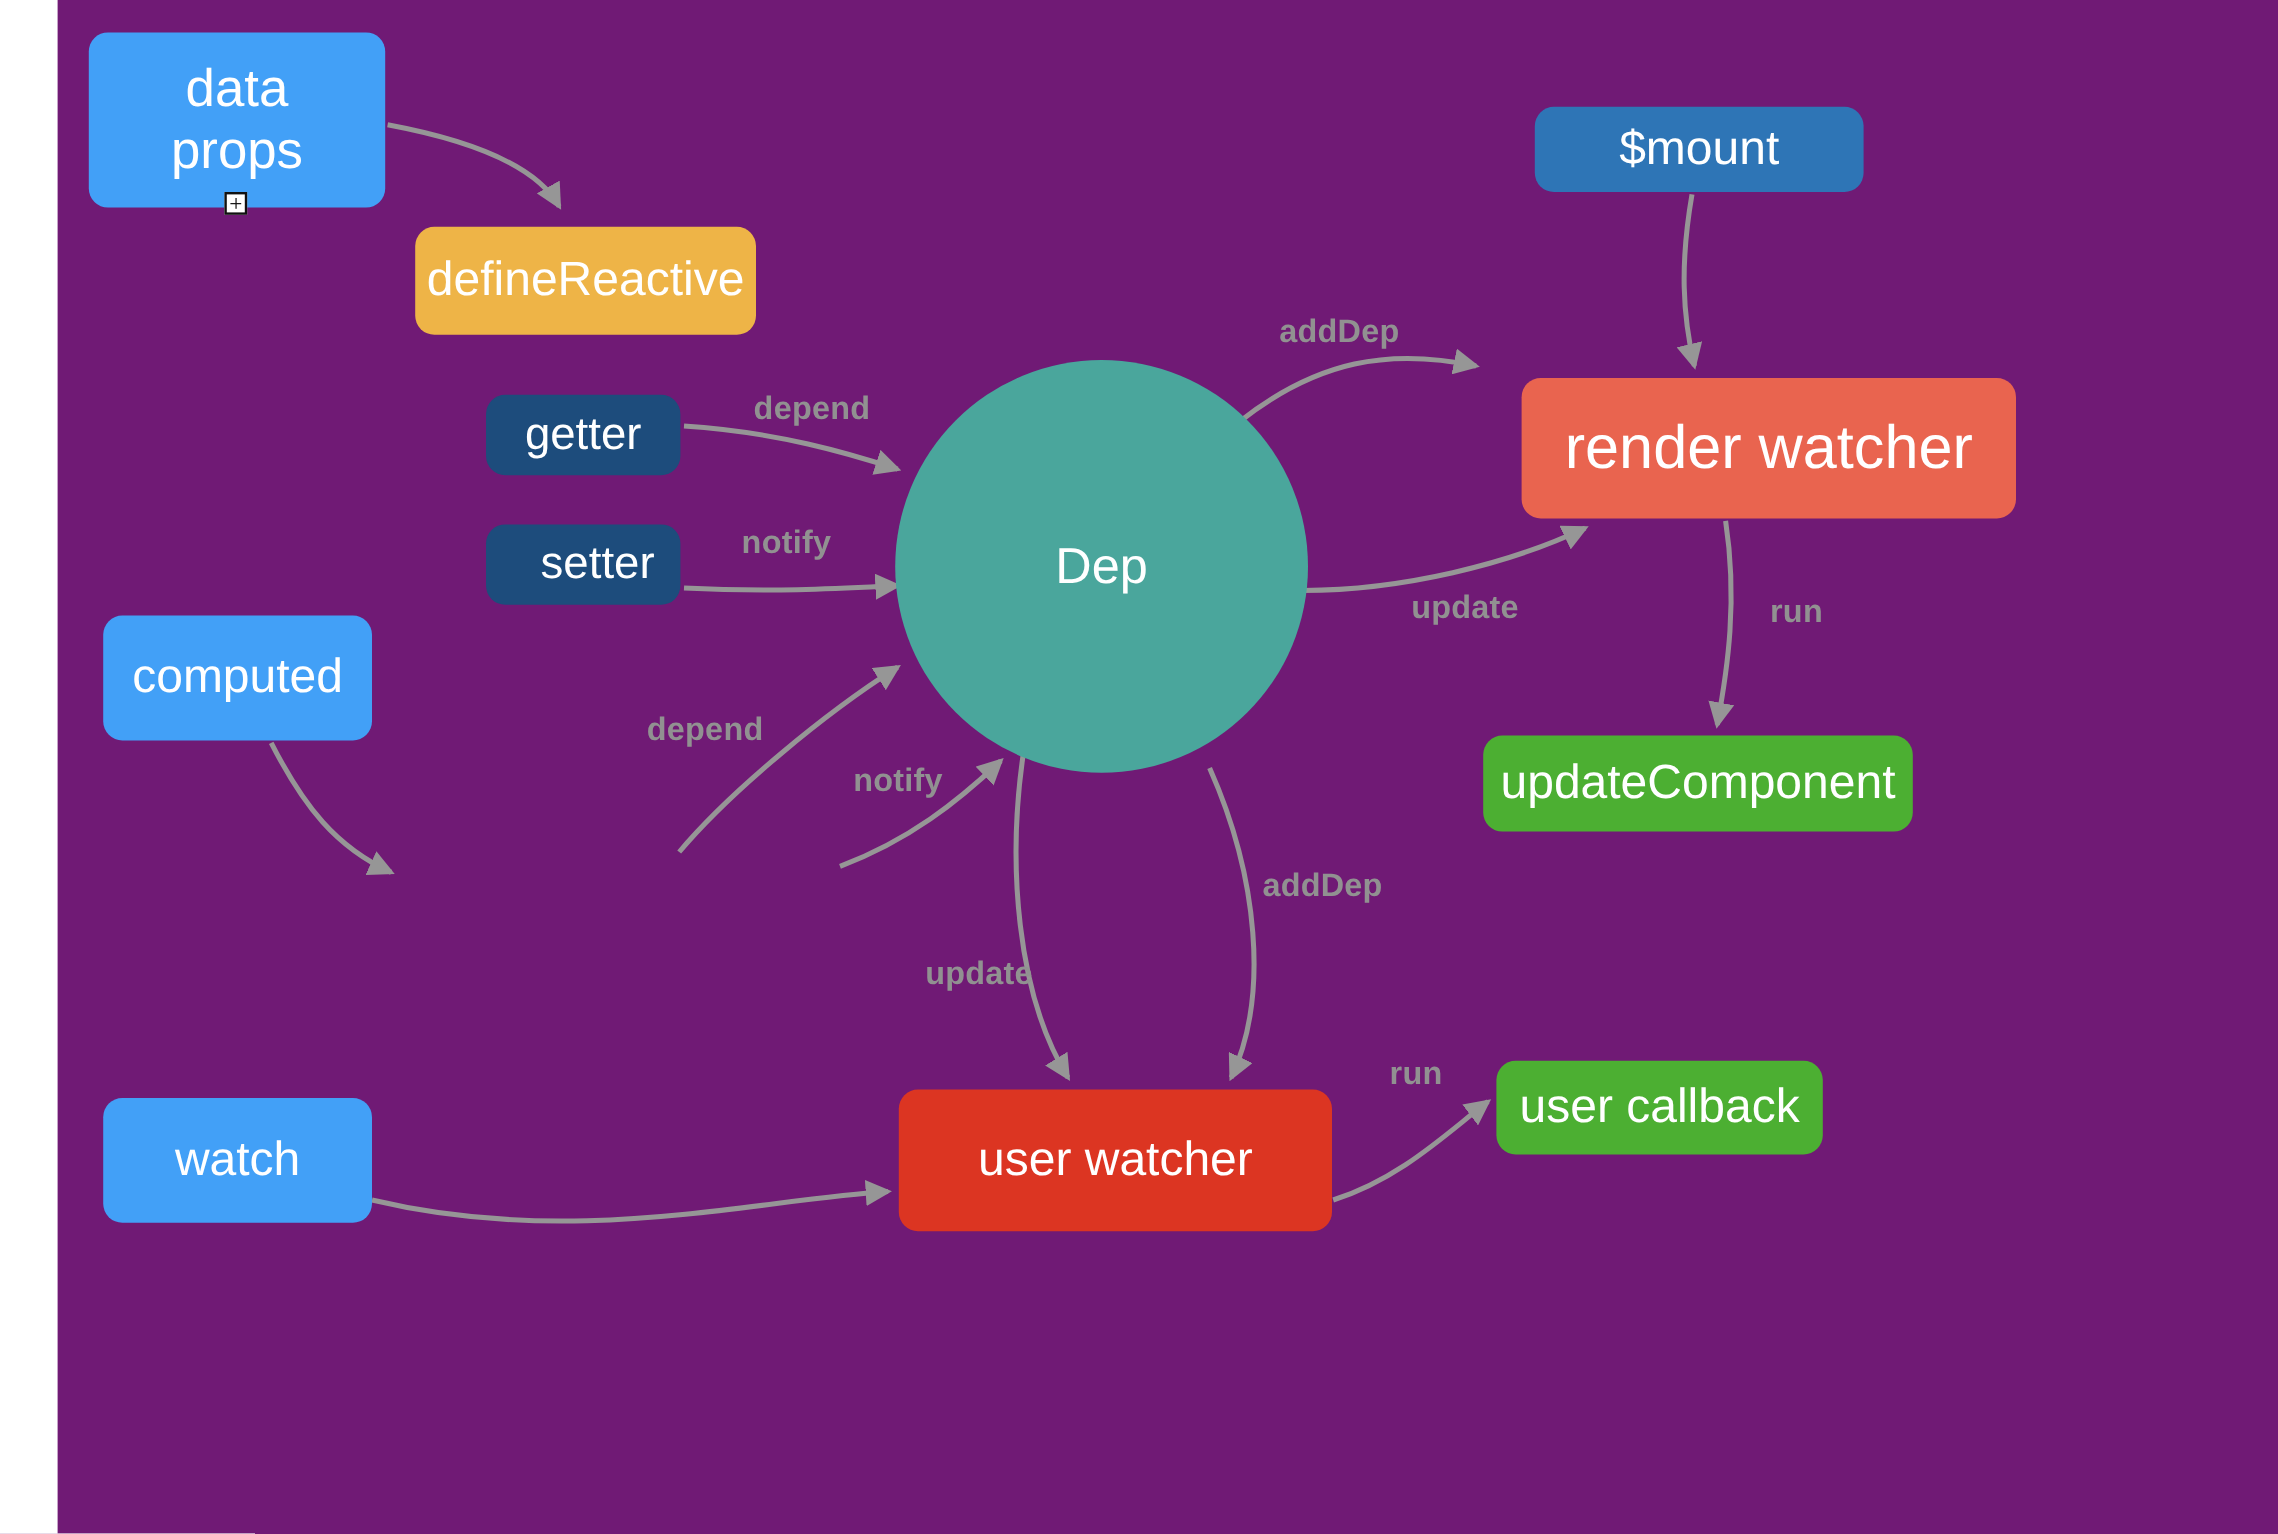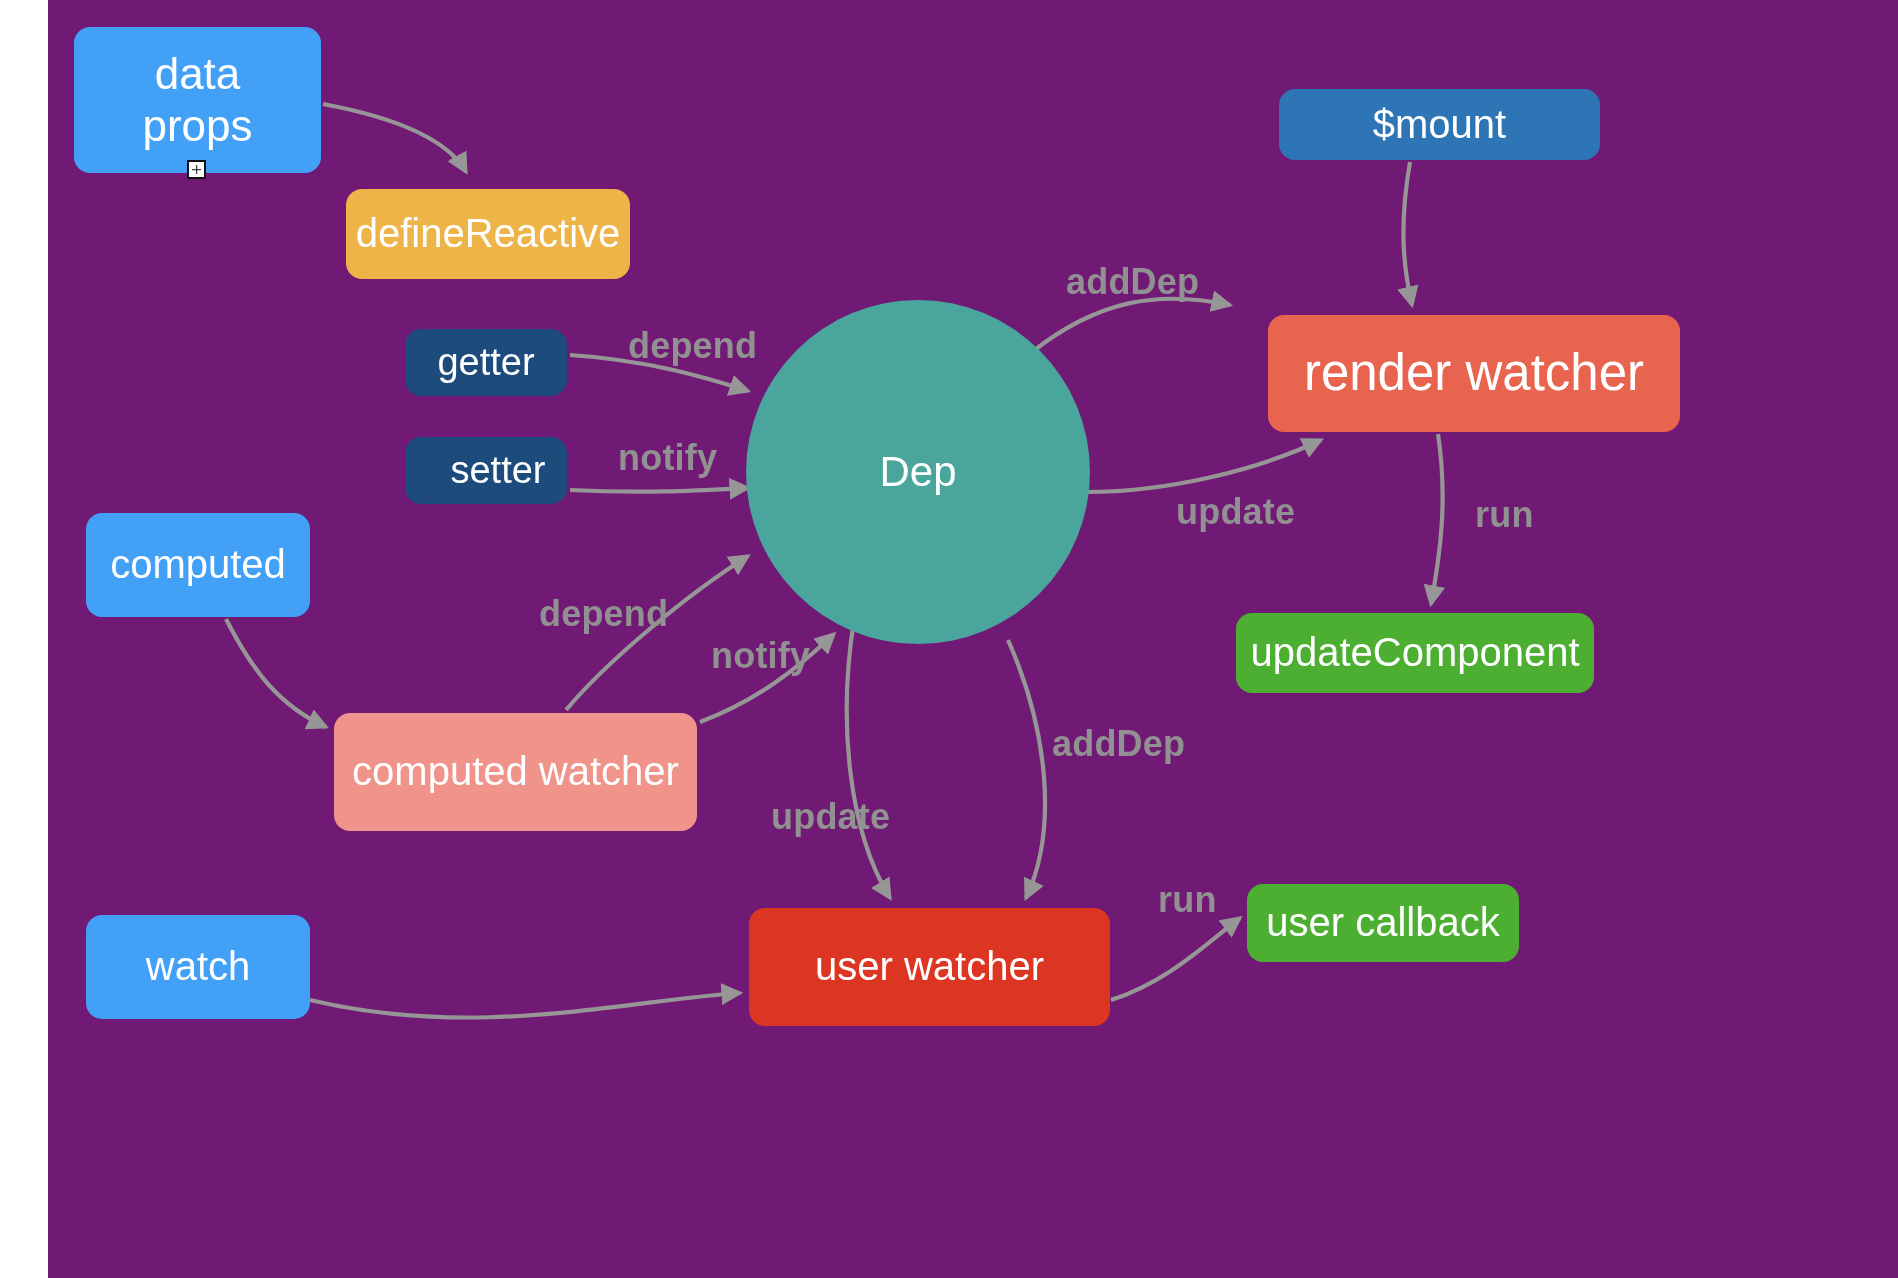--- a/index.html
+++ b/index.html
@@ -38,21 +38,21 @@
     border-radius: 16px;
     user-select: none;
   }
   .node.circle {
     border-radius: 50%;
   }
   .edge-label {
     position: absolute;
     color: #919191;
     font-weight: bold;
-    font-size: 36px;
+    font-size: 27px;
     white-space: nowrap;
     user-select: none;
     letter-spacing: 0.2px;
   }
   
   #cursor-marker {
     position: absolute;
     width: 19px;
     height: 19px;
     border: 2px solid #111;
@@ -139,39 +139,36 @@
   </div>
 
   <div class="node" id="node-setter" style="left: 357px; top: 437px; width: 162px; height: 67px; background: rgb(29, 76, 124); font-size: 38px; padding-left: 24px;">
     <span>setter</span>
   </div>
 
   <div class="node circle" id="node-dep" style="left: 698px; top: 300px; width: 344px; height: 344px; background: rgb(74, 166, 156); font-size: 42px; text-align: center;">
     <span>Dep</span>
   </div>
 
-  <div class="node" id="node-mount" style="left: 1231px; top: 89px; width: 321px; height: 71px; background: rgb(46, 117, 182); font-size: 40px;">
+  <div class="node" id="node-mount" style="left: 1231px; top: 89px; width: 274px; height: 71px; background: rgb(46, 117, 182); font-size: 40px;">
     <span>$mount</span>
   </div>
 
   <div class="node" id="node-render-watcher" style="left: 1220px; top: 315px; width: 412px; height: 117px; background: rgb(233, 100, 79); font-size: 51px;">
     <span>render watcher</span>
   </div>
 
   <div class="node" id="node-update-component" style="left: 1188px; top: 613px; width: 358px; height: 80px; background: rgb(76, 175, 50); font-size: 40px;">
     <span>updateComponent</span>
   </div>
 
   <div class="node" id="node-computed" style="left: 38px; top: 513px; width: 224px; height: 104px; background: rgb(66, 160, 247); font-size: 40px; justify-content: center;">
     <span>computed</span>
   </div>
 
-  <div class="node" id="node-computed-watcher" style="left: 286px; top: 713px; width: 363px; height: 118px; background: rgb(240, 147, 138); font-size: 40px;">
-    <span>computed watcher</span>
-  </div>
 
   <div class="node" id="node-watch" style="left: 38px; top: 915px; width: 224px; height: 104px; background: rgb(66, 160, 247); font-size: 40px;">
     <span>watch</span>
   </div>
 
   <div class="node" id="node-user-watcher" style="left: 701px; top: 908px; width: 361px; height: 118px; background: rgb(220, 53, 34); font-size: 40px;">
     <span>user watcher</span>
   </div>
 
   <div class="node" id="node-user-callback" style="left: 1199px; top: 884px; width: 272px; height: 78px; background: rgb(76, 175, 50); font-size: 40px;">

